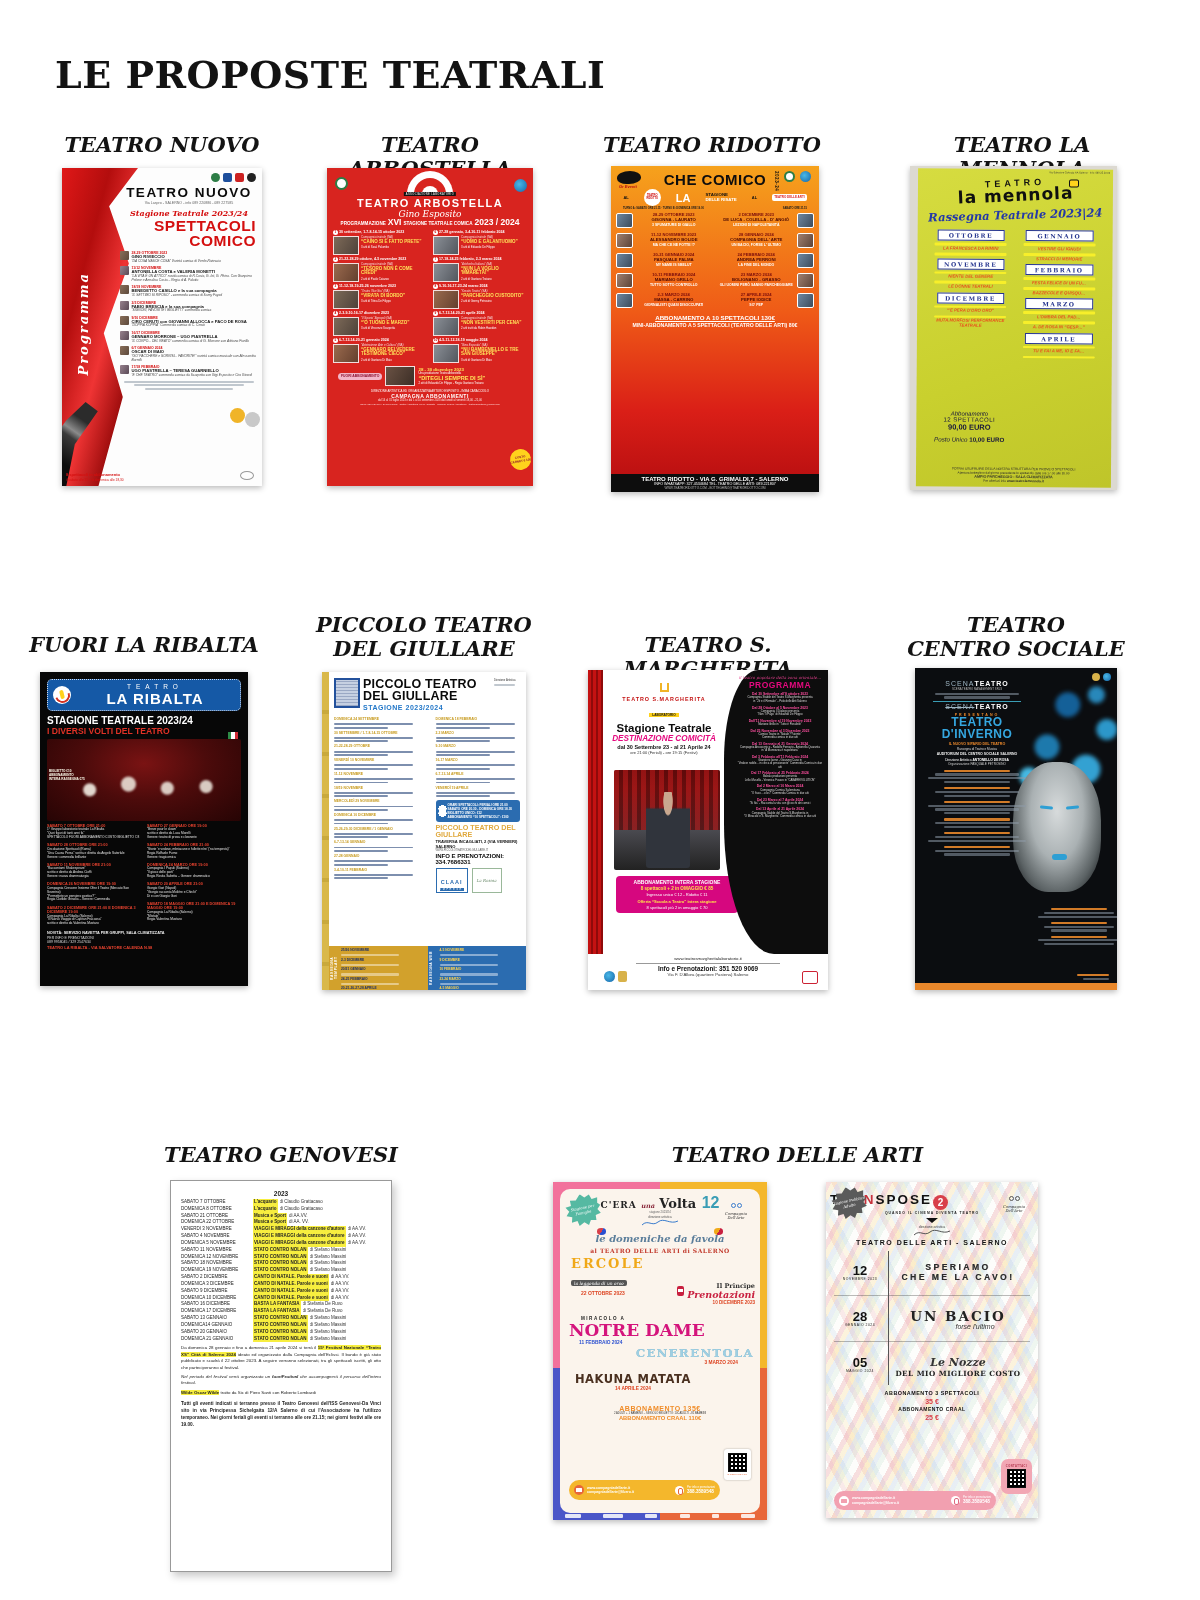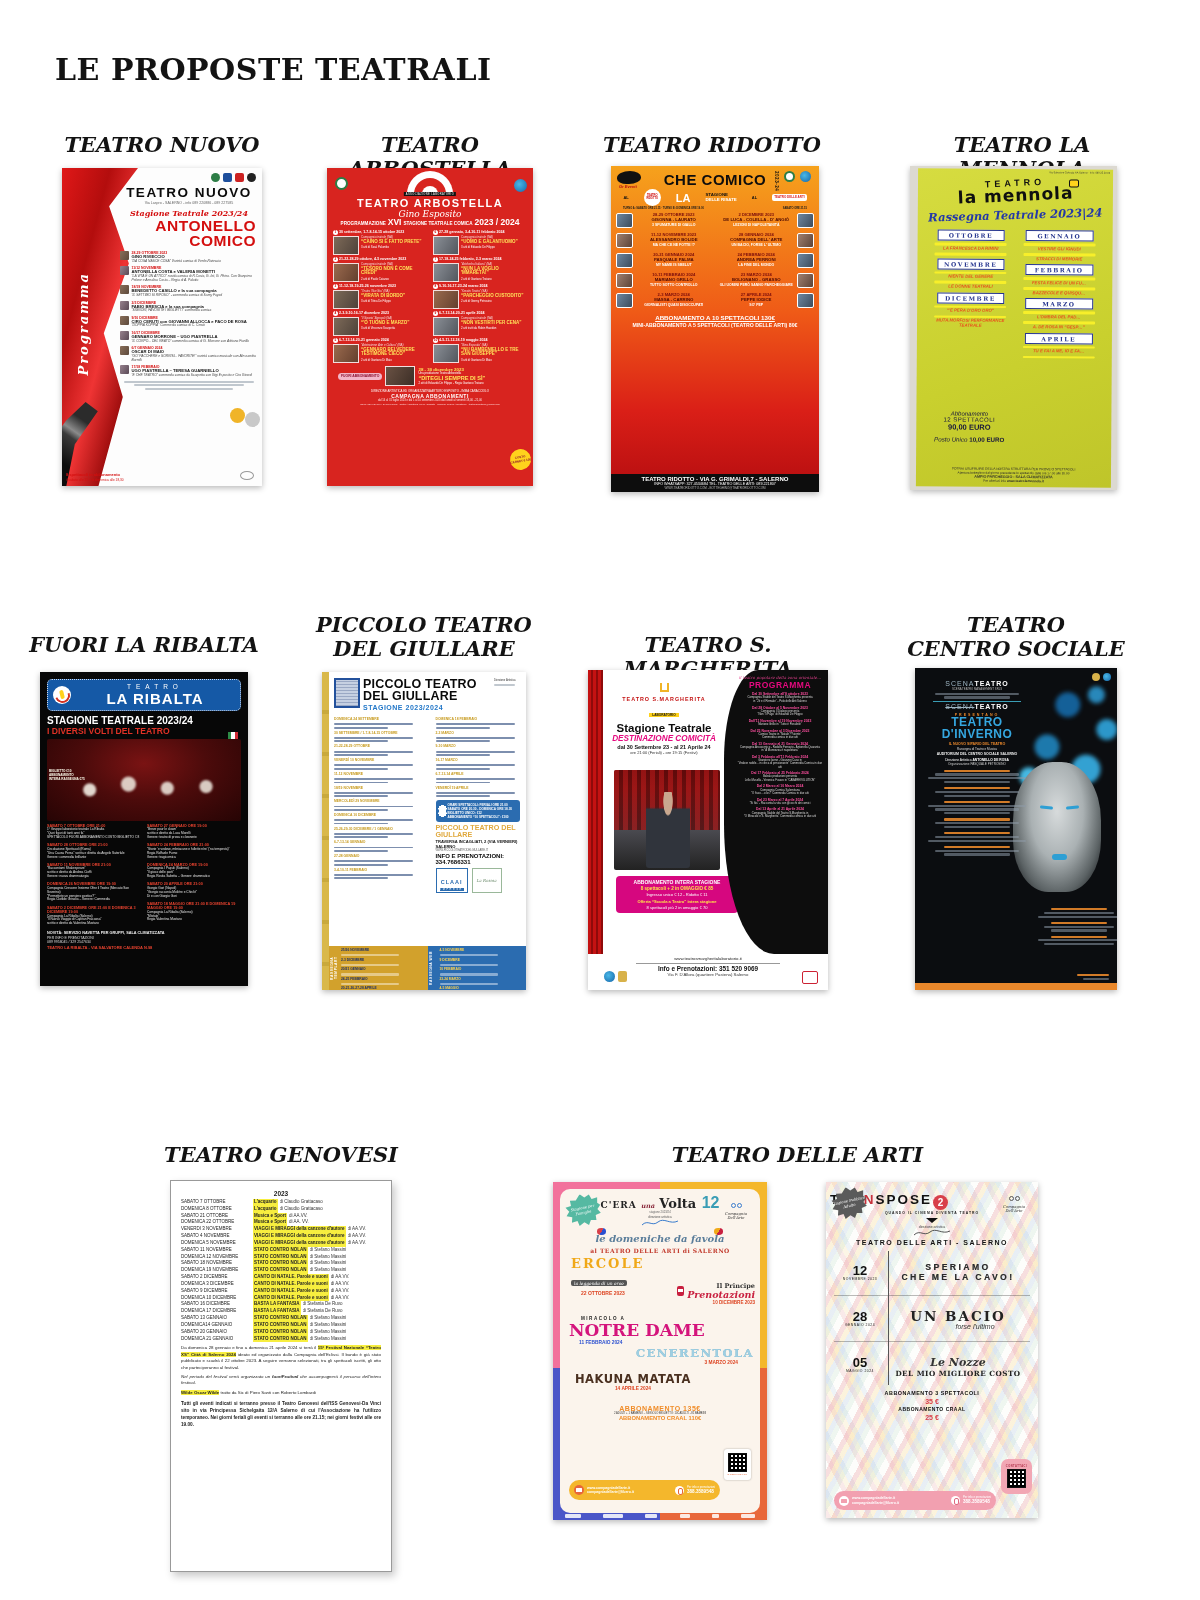--- a/index.html
+++ b/index.html
@@ -1,18 +1,18 @@
 <!DOCTYPE html>
 <html><head>
 <meta charset="utf-8">
 <style>
 *{margin:0;padding:0;box-sizing:border-box}
 body{background:#fff}
 .canvas{position:relative;width:1200px;height:1600px;background:#fff;font-family:"Liberation Sans",sans-serif;overflow:hidden}
-.page-title{position:absolute;left:55px;top:52px;font-family:"DejaVu Serif",serif;font-weight:700;font-size:30px;letter-spacing:.5px;color:#131313}
+.page-title{position:absolute;left:55px;top:52px;font-family:"DejaVu Serif",serif;font-weight:700;font-size:38px;letter-spacing:.5px;color:#131313}
 .sec-h{position:absolute;text-align:center;font-family:"DejaVu Serif",serif;font-style:italic;font-weight:700;font-size:21px;color:#131313;line-height:1.15}
 .sec-h span{display:block}
 .poster{position:absolute;overflow:hidden;box-shadow:0 2px 6px rgba(0,0,0,.28);background:#fff}
 .sm{display:block;height:2.2px;background:#8e9aa8;opacity:.55;border-radius:1px;margin:1.6px 0 0 0}
 .sm.c{margin-left:auto;margin-right:auto}
 .sm.w1{width:94%}.sm.w2{width:80%}.sm.w3{width:64%}
 .sm.b{background:#46608c;height:1.8px;opacity:.7}
 .sm.o{background:#e8872b;opacity:.9}
 .sm.y{background:#f7ef2a;opacity:1;height:2.6px}
 
@@ -421,21 +421,21 @@
         <i class="pn-lg1"></i>
         <i class="pn-lg2"></i>
         <i class="pn-lg3"></i>
         <i class="pn-lg4"></i>
       </div>
     <div class="pn-body">
       <div class="pn-title">TEATRO NUOVO</div>
       <div class="pn-addr">Via Laspro - SALERNO - info 089 220886 - 089 227585</div>
       <div class="pn-season">Stagione Teatrale 2023/24</div>
       <div class="pn-head">
-          <span>ANTONELLO</span>
+          <span>SPETTACOLI</span>
           <span>COMICO</span>
         </div>
       <div class="pn-list">
 
           <div class="pn-show">
             <span class="pn-thumb"></span>
             <span class="pn-stxt">
               <b class="pn-d">28-29 OTTOBRE 2023</b>
               <b class="pn-a">GINO RIVIECCIO</b>
               <i class="pn-t">“DA COSA NASCE COSA” Varietà comica di Verde-Rivieccio</i>

